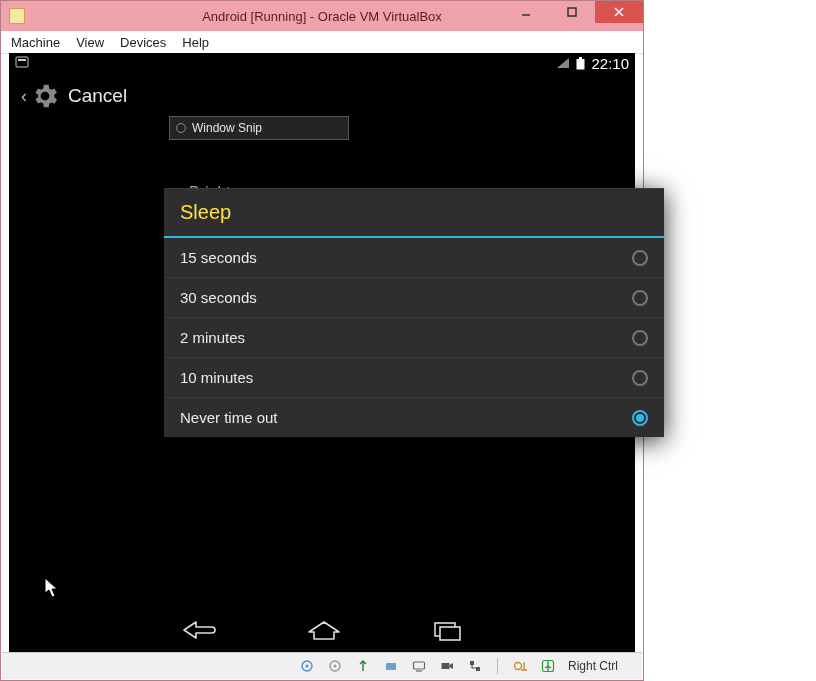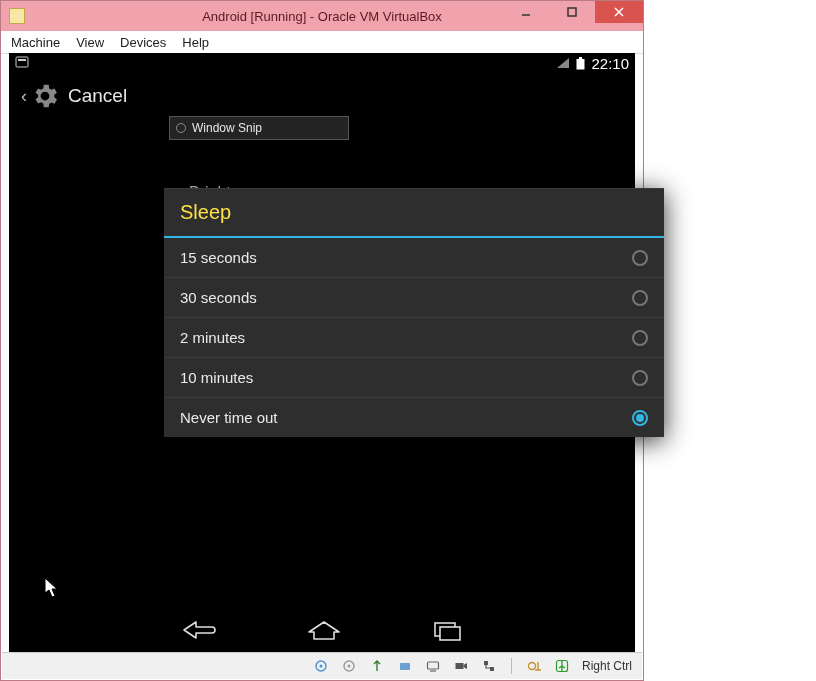--- a/index.html
+++ b/index.html
@@ -116,21 +116,21 @@
     background:#000; display:flex; align-items:center; justify-content:center;
     gap:90px;
   }
   .android-nav svg { display:block; }
 
   
   .vb-status {
     position:absolute; left:1px; right:1px; bottom:1px; height:26px;
     background:#f0f0f0; border-top:1px solid #ccc;
     display:flex; align-items:center; justify-content:flex-end;
-    gap:12px; padding-right:10px; font-size:12px; color:#333;
+    gap:12px; padding-right:24px; font-size:12px; color:#333;
   }
   .vb-icon { width:16px; height:16px; display:flex; align-items:center; justify-content:center; }
   .vb-sep  { width:1px; height:16px; background:#bbb; margin:0 2px; }
 
   
   .cursor {
     position:absolute; left:43px; top:576px; width:16px; height:22px;
     pointer-events:none;
   }
 </style>

